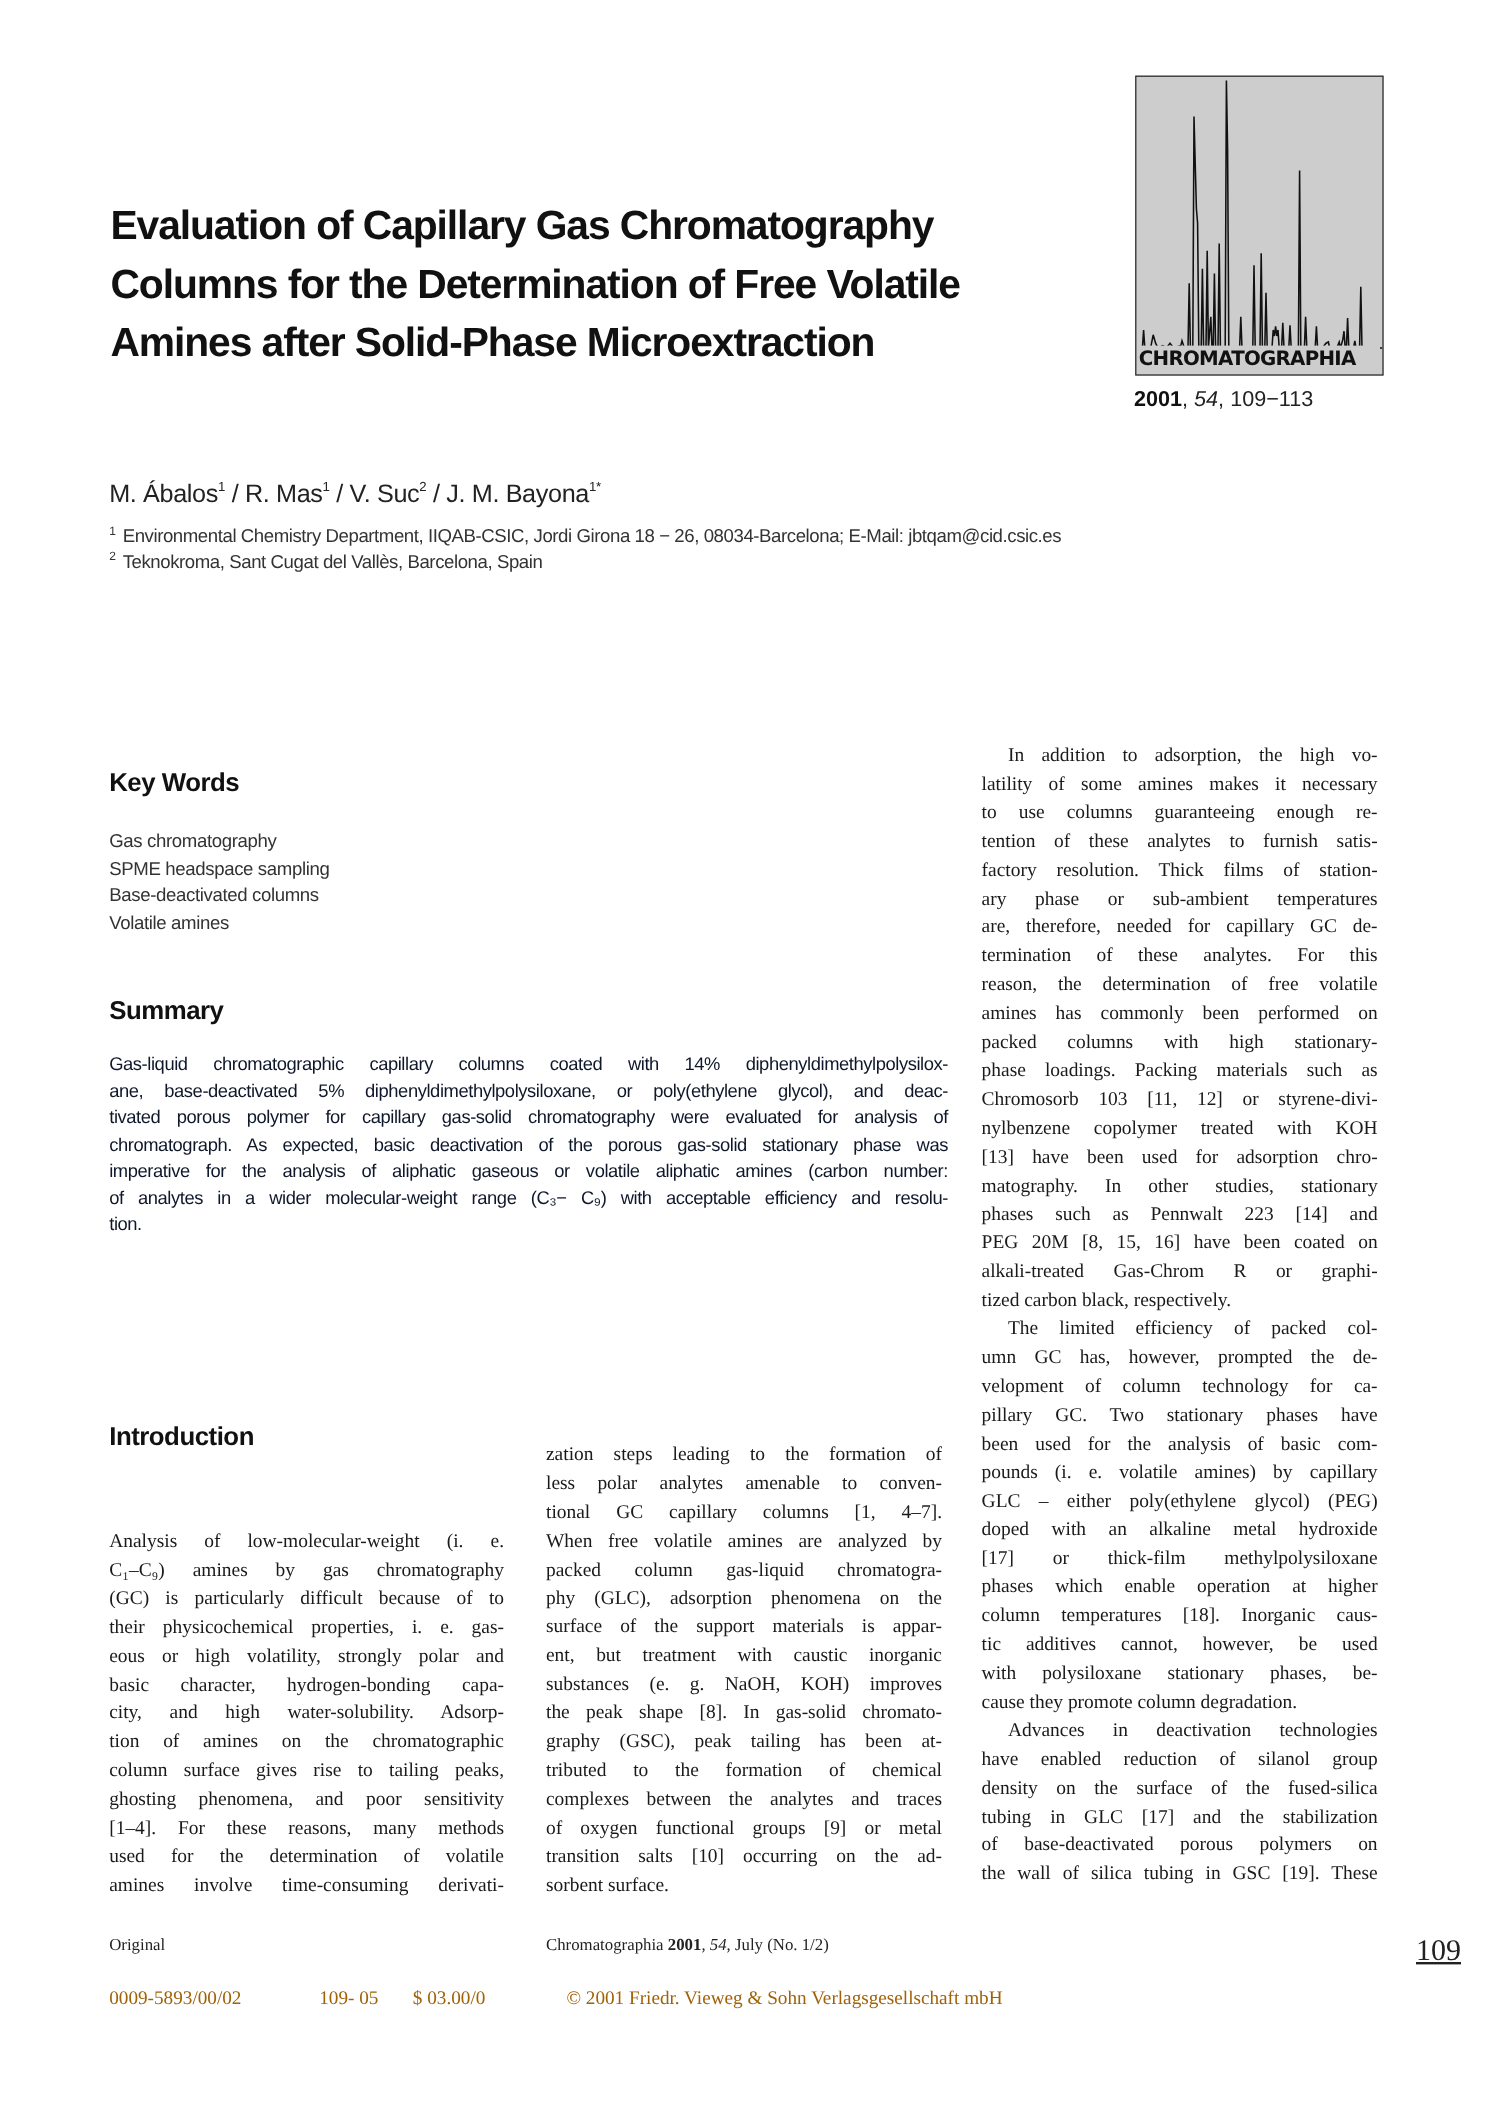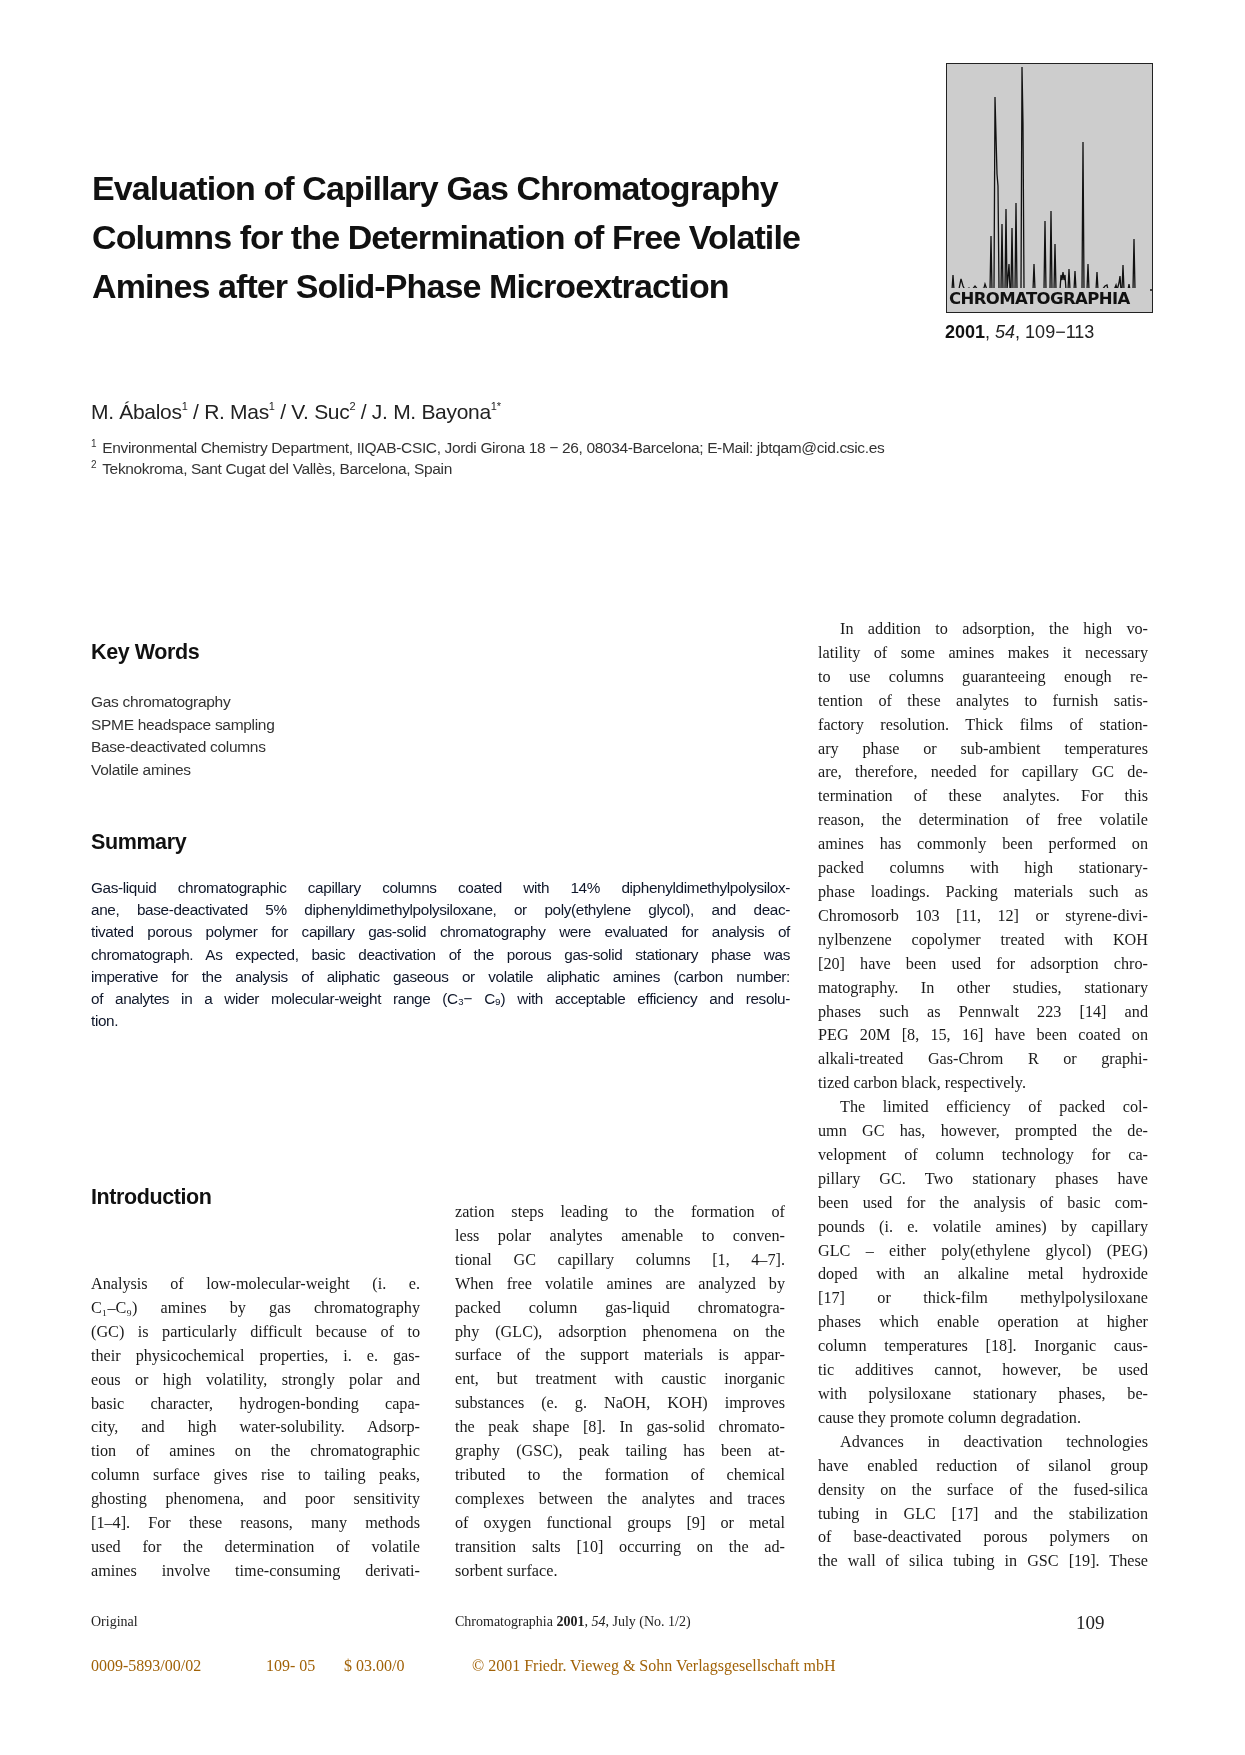--- a/index.html
+++ b/index.html
@@ -140,21 +140,21 @@
   <div>factory resolution. Thick films of station-</div>
   <div>ary phase or sub-ambient temperatures</div>
   <div>are, therefore, needed for capillary GC de-</div>
   <div>termination of these analytes. For this</div>
   <div>reason, the determination of free volatile</div>
   <div>amines has commonly been performed on</div>
   <div>packed columns with high stationary-</div>
   <div>phase loadings. Packing materials such as</div>
   <div>Chromosorb 103 [11, 12] or styrene-divi-</div>
   <div>nylbenzene copolymer treated with KOH</div>
-  <div>[20] have been used for adsorption chro-</div>
+  <div>[13] have been used for adsorption chro-</div>
   <div>matography. In other studies, stationary</div>
   <div>phases such as Pennwalt 223 [14] and</div>
   <div>PEG 20M [8, 15, 16] have been coated on</div>
   <div>alkali-treated Gas-Chrom R or graphi-</div>
   <div class="last">tized carbon black, respectively.</div>
   <div class="indent">The limited efficiency of packed col-</div>
   <div>umn GC has, however, prompted the de-</div>
   <div>velopment of column technology for ca-</div>
   <div>pillary GC. Two stationary phases have</div>
   <div>been used for the analysis of basic com-</div>
@@ -173,18 +173,18 @@
   <div>tubing in GLC [17] and the stabilization</div>
   <div>of base-deactivated porous polymers on</div>
   <div>the wall of silica tubing in GSC [19]. These</div>
 </div>
 
 <div class="abs footer" style="left:91px; top:1614px;">Original</div>
 <div class="abs footer" style="left:455px; top:1614px;">
   <span>Chromatographia</span>
   <b>2001</b><span>, </span><i>54</i><span>, July (No. 1/2)</span>
 </div>
-<div class="abs footer" style="left:1076px; top:1612px; font-size:19px;">109</div>
+<div class="abs footer" style="left:1180px; top:1612px; font-size:25px;text-decoration:underline;">109</div>
 
 <div class="abs footer-small" style="left:91px; top:1657px;">0009-5893/00/02</div>
 <div class="abs footer-small" style="left:266px; top:1657px;">109- 05</div>
 <div class="abs footer-small" style="left:344px; top:1657px;">$ 03.00/0</div>
 <div class="abs footer-small" style="left:472px; top:1657px;">© 2001 Friedr. Vieweg &amp; Sohn Verlagsgesellschaft mbH</div>
 
 </body></html>

